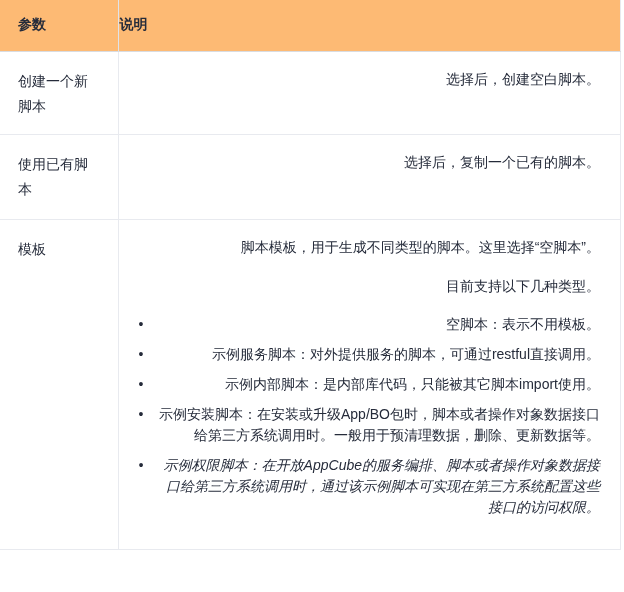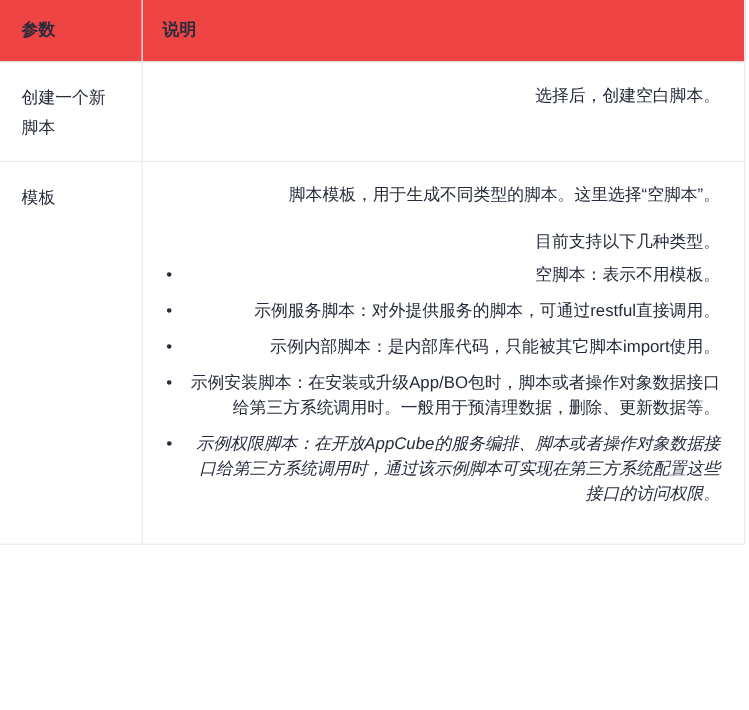--- a/index.html
+++ b/index.html
@@ -16,31 +16,31 @@
     table-layout: fixed;
     width: 621px;
     margin: 0;
     color: #252b3a;
     font-size: 14px;
     border-right: 1px solid #e8eaef;
   }
   col.c-param { width: 118px; }
   thead tr { height: 51px; }
   th {
-    background: #ef4444;
+    background: #fdba74;
     text-align: left;
     vertical-align: middle;
     font-weight: bold;
     font-size: 14px;
     color: #252b3a;
     border-bottom: 1px solid #d9dce1;
     padding: 0;
   }
   th.h-param { padding-left: 18px; border-right: 1px solid #e0e3e9; }
-  th.h-desc  { padding-left: 17px; }
+  th.h-desc  { padding-left: 1px; }
   td {
     vertical-align: top;
     border-bottom: 1px solid #e8eaef;
     padding: 0;
   }
   td.param {
     padding: 17px 18px 14px 18px;
     line-height: 25px;
     border-right: 1px solid #e8eaef;
     word-break: break-all;
@@ -48,21 +48,21 @@
   td.desc {
     padding: 17px 20px 14px 15px;
     line-height: 21px;
     word-break: break-word;
     text-align: right;
   }
   tr.r1 { height: 83px; padding-left: 32px; }
   tr.r2 { height: 85px; }
   tr.r3 { height: 71px; }
   td.desc p { margin: 0 0 18px 0; }
-  td.desc p:last-of-type { margin-bottom: 6px; }
+  td.desc p:last-of-type { margin-bottom: 17px; }
   ul.tpl-list {
     list-style: none;
     margin: 0;
     padding: 0 0 17px 0;
   }
   ul.tpl-list li {
     position: relative;
     padding-left: 19px;
     margin-bottom: 9px;
     line-height: 21px;
@@ -88,20 +88,24 @@
     <tr>
       <th class="h-param">参数</th>
       <th class="h-desc">说明</th>
     </tr>
   </thead>
   <tbody>
     <tr class="r1">
       <td class="param">创建一个新脚本</td>
       <td class="desc">选择后，创建空白脚本。</td>
     </tr>
+    <tr class="r2">
+      <td class="param">使用已有脚本</td>
+      <td class="desc">选择后，复制一个已有的脚本。</td>
+    </tr>
     <tr class="r4">
       <td class="param">模板</td>
       <td class="desc">
         <p>脚本模板，用于生成不同类型的脚本。这里选择“空脚本”。</p>
         <p>目前支持以下几种类型。</p>
         <ul class="tpl-list">
           <li>空脚本：表示不用模板。</li>
           <li>示例服务脚本：对外提供服务的脚本，可通过restful直接调用。</li>
           <li>示例内部脚本：是内部库代码，只能被其它脚本import使用。</li>
           <li>示例安装脚本：在安装或升级App/BO包时，脚本或者操作对象数据接口给第三方系统调用时。一般用于预清理数据，删除、更新数据等。</li>

